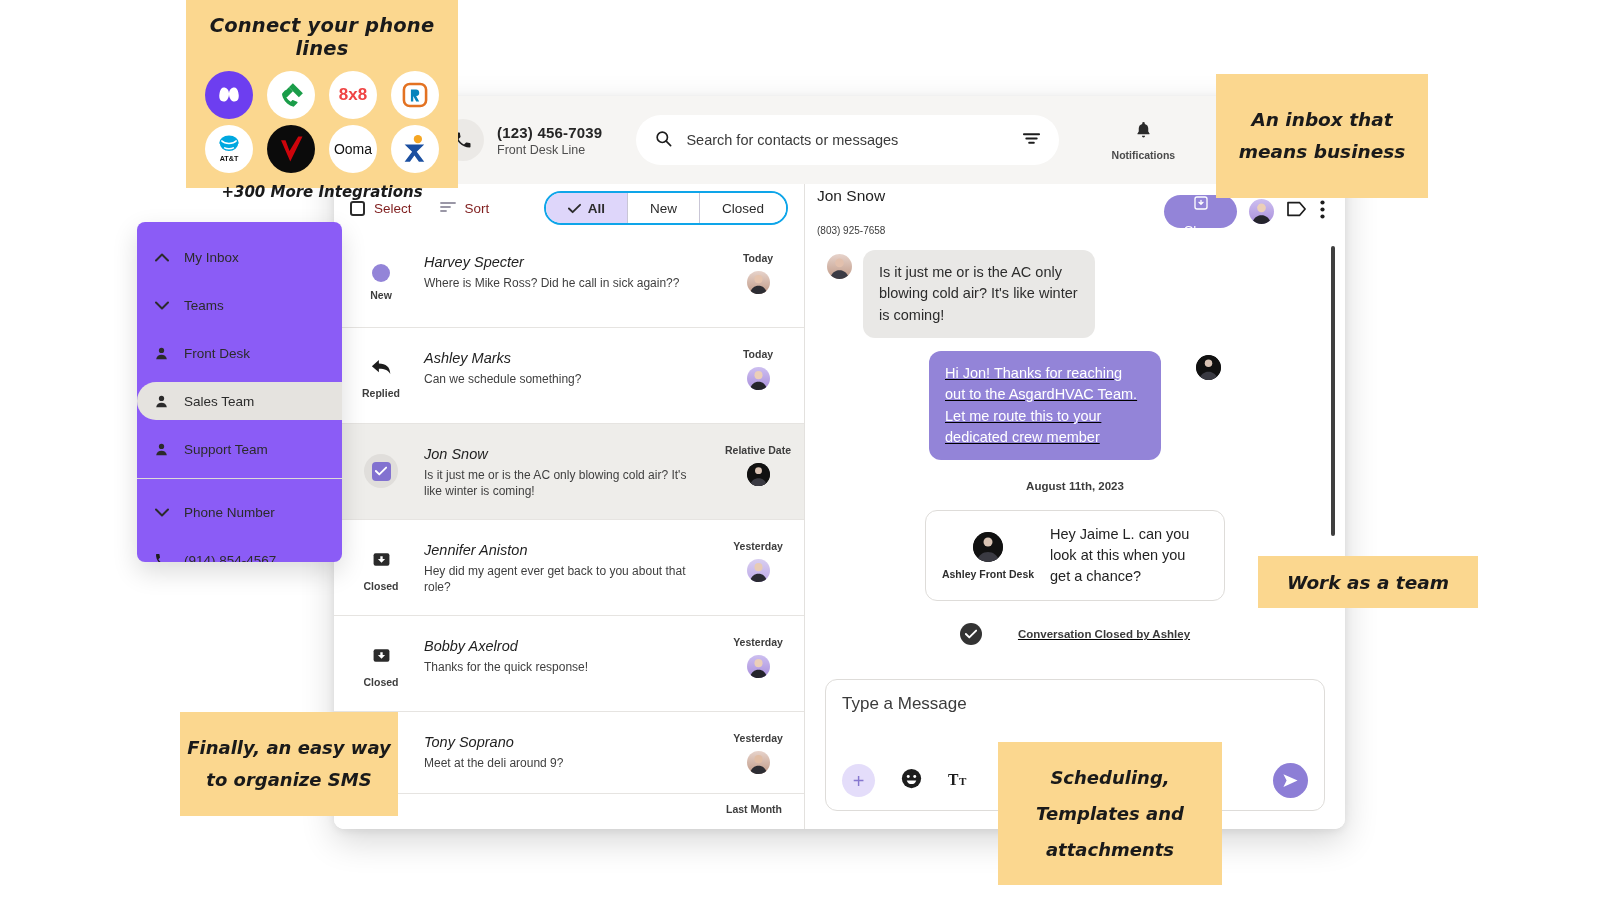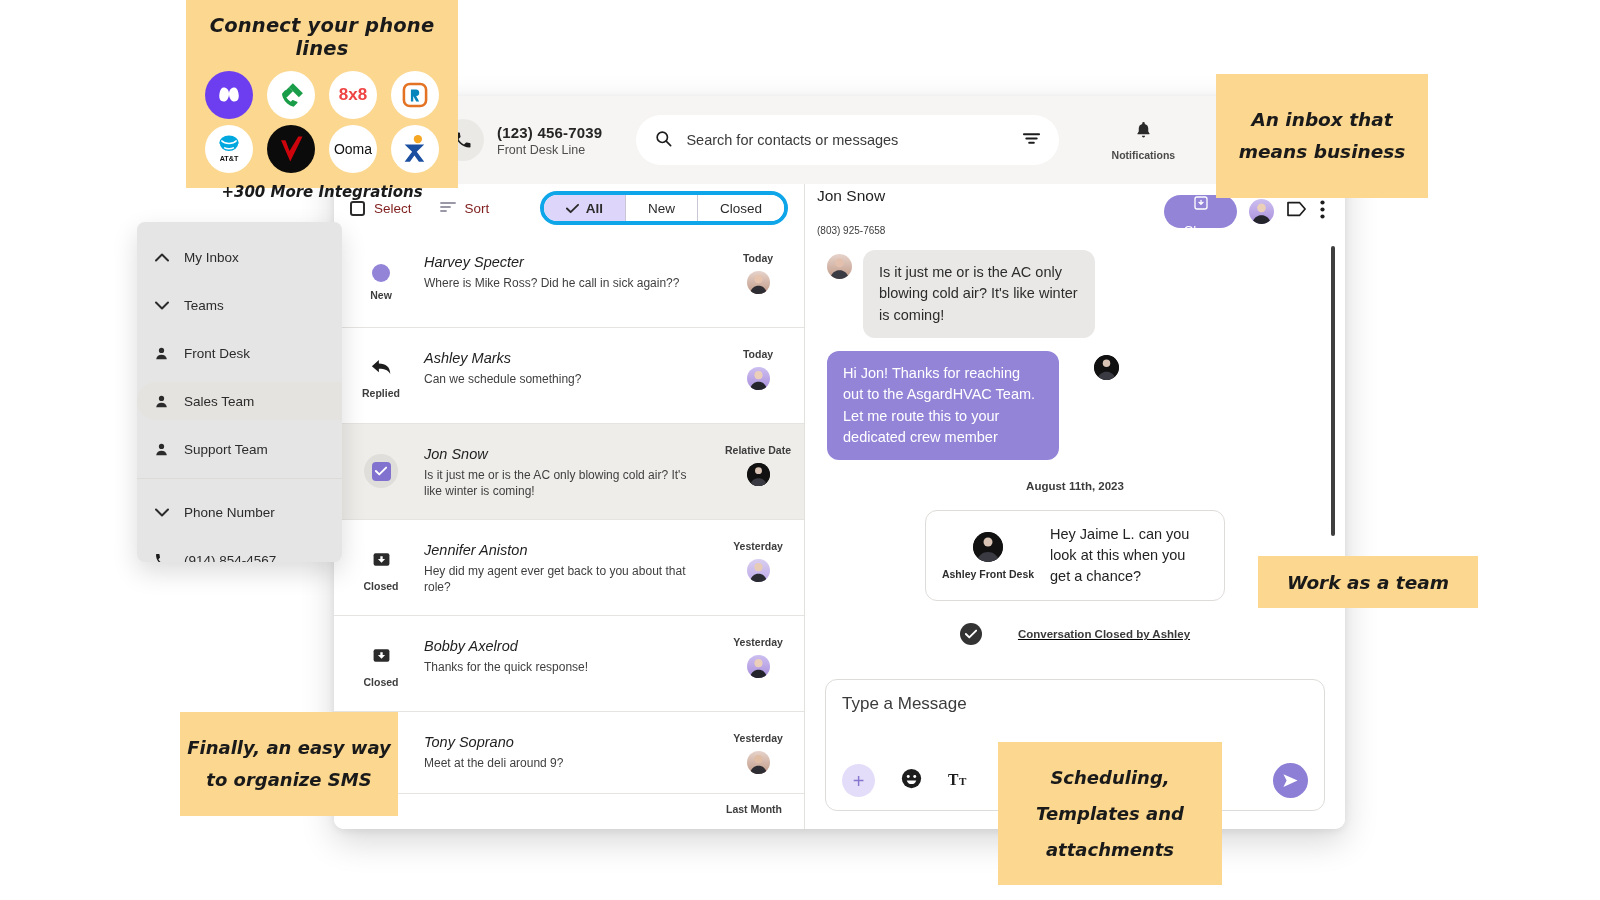--- a/index.html
+++ b/index.html
@@ -62,21 +62,21 @@
   .listtools {
     height: 48px; flex: 0 0 48px; display: flex; align-items: center;
     padding: 0 16px; gap: 0; background:#fff;
   }
   .tool { display: flex; align-items: center; gap: 9px; font-size: 13.5px; color: #7f1d1d; }
   .tool + .tool { margin-left: 28px; }
   .chkbox { width: 15px; height: 15px; border: 2px solid #2b2b2b; border-radius: 3px; }
 
   .segs {
     margin-left: auto; display: flex; height: 34px;
-    border: 4px solid #0ea5e9; border-radius: 18px; overflow: hidden;
+    border: 2px solid #0ea5e9; border-radius: 18px; overflow: hidden;
   }
   .seg {
     display: flex; align-items: center; justify-content: center; gap: 7px;
     font-size: 13.5px; color: #2b2b2b; padding: 0 22px; background: #fff;
     border-right: 1px solid #c9c6d6; white-space: nowrap;
   }
   .seg:last-child { border-right: none; }
   .seg.active { background: #ded6fa; font-weight: 700; }
 
   .convlist { flex: 1; overflow: hidden; position: relative; }
@@ -123,21 +123,21 @@
     font-family: "Liberation Sans", sans-serif; cursor: pointer; flex-direction: column;
   }
   .hd-av { width: 25px; height: 25px; border-radius: 50%; overflow:hidden;
            display:flex;align-items:flex-end;justify-content:center; }
 
   .thread { flex: 1; position: relative; overflow: hidden; padding: 18px 22px 6px 22px; }
   .scrollbar { position: absolute; right: 10px; top: 14px; width: 4px; height: 290px;
                background: #3f3f3f; border-radius: 3px; }
 
   .row { display: flex; gap: 11px; margin-bottom: 13px; }
-  .row.out { justify-content: flex-start; }
+  .row.out { justify-content: center; text-decoration: underline; }
   .bub { max-width: 232px; border-radius: 12px; padding: 12px 16px;
          font-size: 14.5px; line-height: 1.47; }
   .bub.in { background: #e9e8e6; color: #2c2c2c; }
   .bub.out { background: #9384d8; color: #ffffff; }
   .m-av { width: 25px; height: 25px; border-radius: 50%; flex:0 0 25px; overflow:hidden;
           display:flex;align-items:flex-end;justify-content:center; margin-top: 4px; }
 
   .datesep { text-align: center; font-size: 11.5px; color: #3c3c3c;
              font-weight: 600; margin: 20px 0 18px 0; }
 
@@ -161,21 +161,21 @@
   .comp-tools { margin-top: auto; display: flex; align-items: center; gap: 26px; }
   .plusbtn { width: 33px; height: 33px; border-radius: 50%; background: #e4ddfa;
              display: flex; align-items: center; justify-content: center;
              color: #8677cf; font-size: 20px; line-height: 1; }
   .sendbtn { margin-left: auto; width: 35px; height: 35px; border-radius: 50%;
              background: #8d7ed6; display: flex; align-items: center; justify-content: center; }
 
   
   #sidebar {
     position: absolute; left: 137px; top: 222px; width: 205px; height: 340px;
-    background: #e5e5e5; border-radius: 8px;
+    background: #8b5cf6; border-radius: 8px;
     box-shadow: 0 10px 26px rgba(0,0,0,.14);
     padding: 16px 0 0 0; overflow: hidden;
   }
   .sb-item { height: 38px; display: flex; align-items: center; gap: 14px;
              padding: 0 16px; font-size: 13.5px; color: #2b2b2b; margin-bottom: 10px; }
   .sb-item.hl { background: #e5e3df; border-radius: 19px; margin-right: -30px; }
   .sb-div { height: 1px; background: #dddbd7; margin: 4px 0 14px 0; }
   .sb-ico { width: 17px; display: flex; justify-content: center; flex: 0 0 17px; }
 
   

